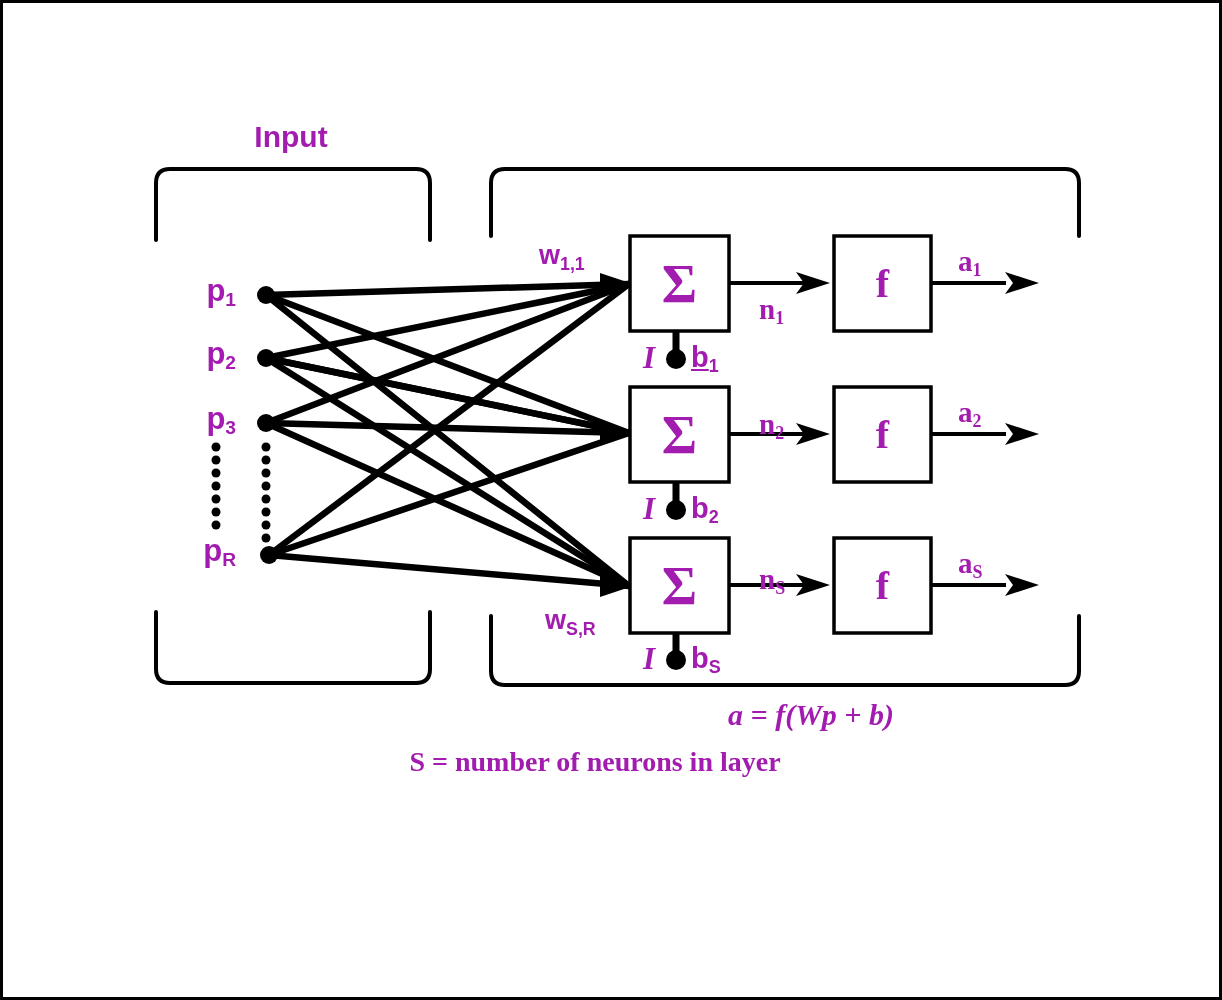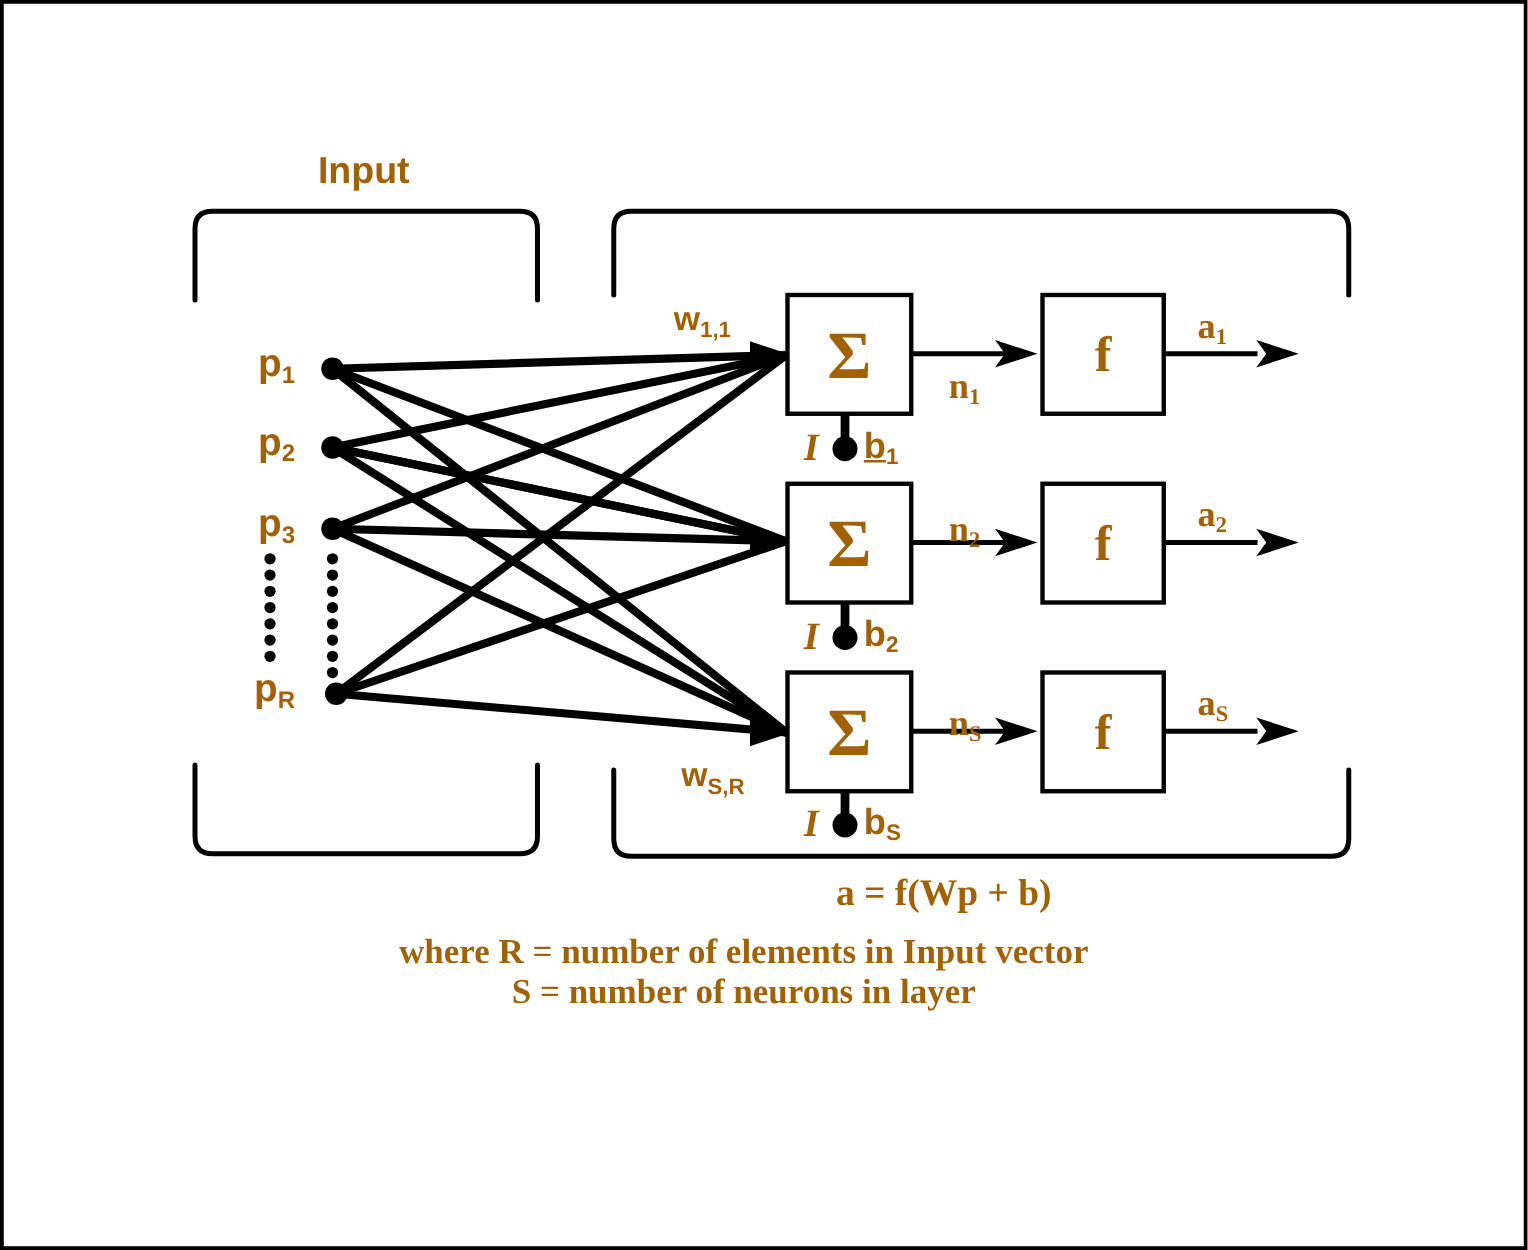--- a/index.html
+++ b/index.html
@@ -4,21 +4,21 @@
 <style>
   html,body{margin:0;padding:0;background:#888;}
   .canvas{
     position:relative;
     width:1222px;height:1000px;
     background:#ffffff;
     border:3px solid #000;
     box-sizing:border-box;
     overflow:hidden;
     font-family:"Liberation Sans", sans-serif;
-    color:#a16207;
+    color:#a21caf;
   }
   .abs{position:absolute;white-space:nowrap;}
   svg.layer{position:absolute;left:0;top:0;width:1216px;height:994px;}
   .sans{font-family:"Liberation Sans", sans-serif;font-weight:bold;}
   .serif{font-family:"Liberation Serif", serif;font-weight:bold;}
   .title{font-size:30px;text-align:center;line-height:32px;}
   .plabel{font-size:31px;line-height:34px;text-align:right;}
   .wlabel{font-size:27px;line-height:28px;}
   .netlabel,.outlabel{font-size:29px;line-height:31px;}
   .biasone{font-size:31px;line-height:38px;font-style:italic;text-align:center;}
@@ -152,19 +152,18 @@
   <div class="abs serif biasone" style="left:632px;top:487px;width:28px;">I</div>
   <div class="abs sans biaslabel" style="left:688px;top:489px;"><span>b</span><span class="sub">2</span></div>
 
   <div class="abs serif sumglyph" style="left:627px;top:535px;width:99px;height:95px;">Σ</div>
   <div class="abs serif fglyph" style="left:831px;top:535px;width:97px;height:95px;">f</div>
   <div class="abs serif netlabel" style="left:756px;top:561px;"><span>n</span><span class="sub">S</span></div>
   <div class="abs serif outlabel" style="left:955px;top:545px;"><span>a</span><span class="sub">S</span></div>
   <div class="abs serif biasone" style="left:632px;top:637px;width:28px;">I</div>
   <div class="abs sans biaslabel" style="left:688px;top:639px;"><span>b</span><span class="sub">S</span></div>
 
-  <div class="abs serif formula" style="left:572px;top:695px;width:360px;">a = f(Wp + b)</div>
+  <div class="abs serif formula" style="left:628px;top:695px;width:360px;font-style:italic;">a = f(Wp + b)</div>
   <div class="abs serif notes" style="left:292px;top:743px;width:600px;">
-    <div>where R = number of elements in Input vector</div>
     <div>S = number of neurons in layer</div>
   </div>
 
 </div>
 
 </body></html>

